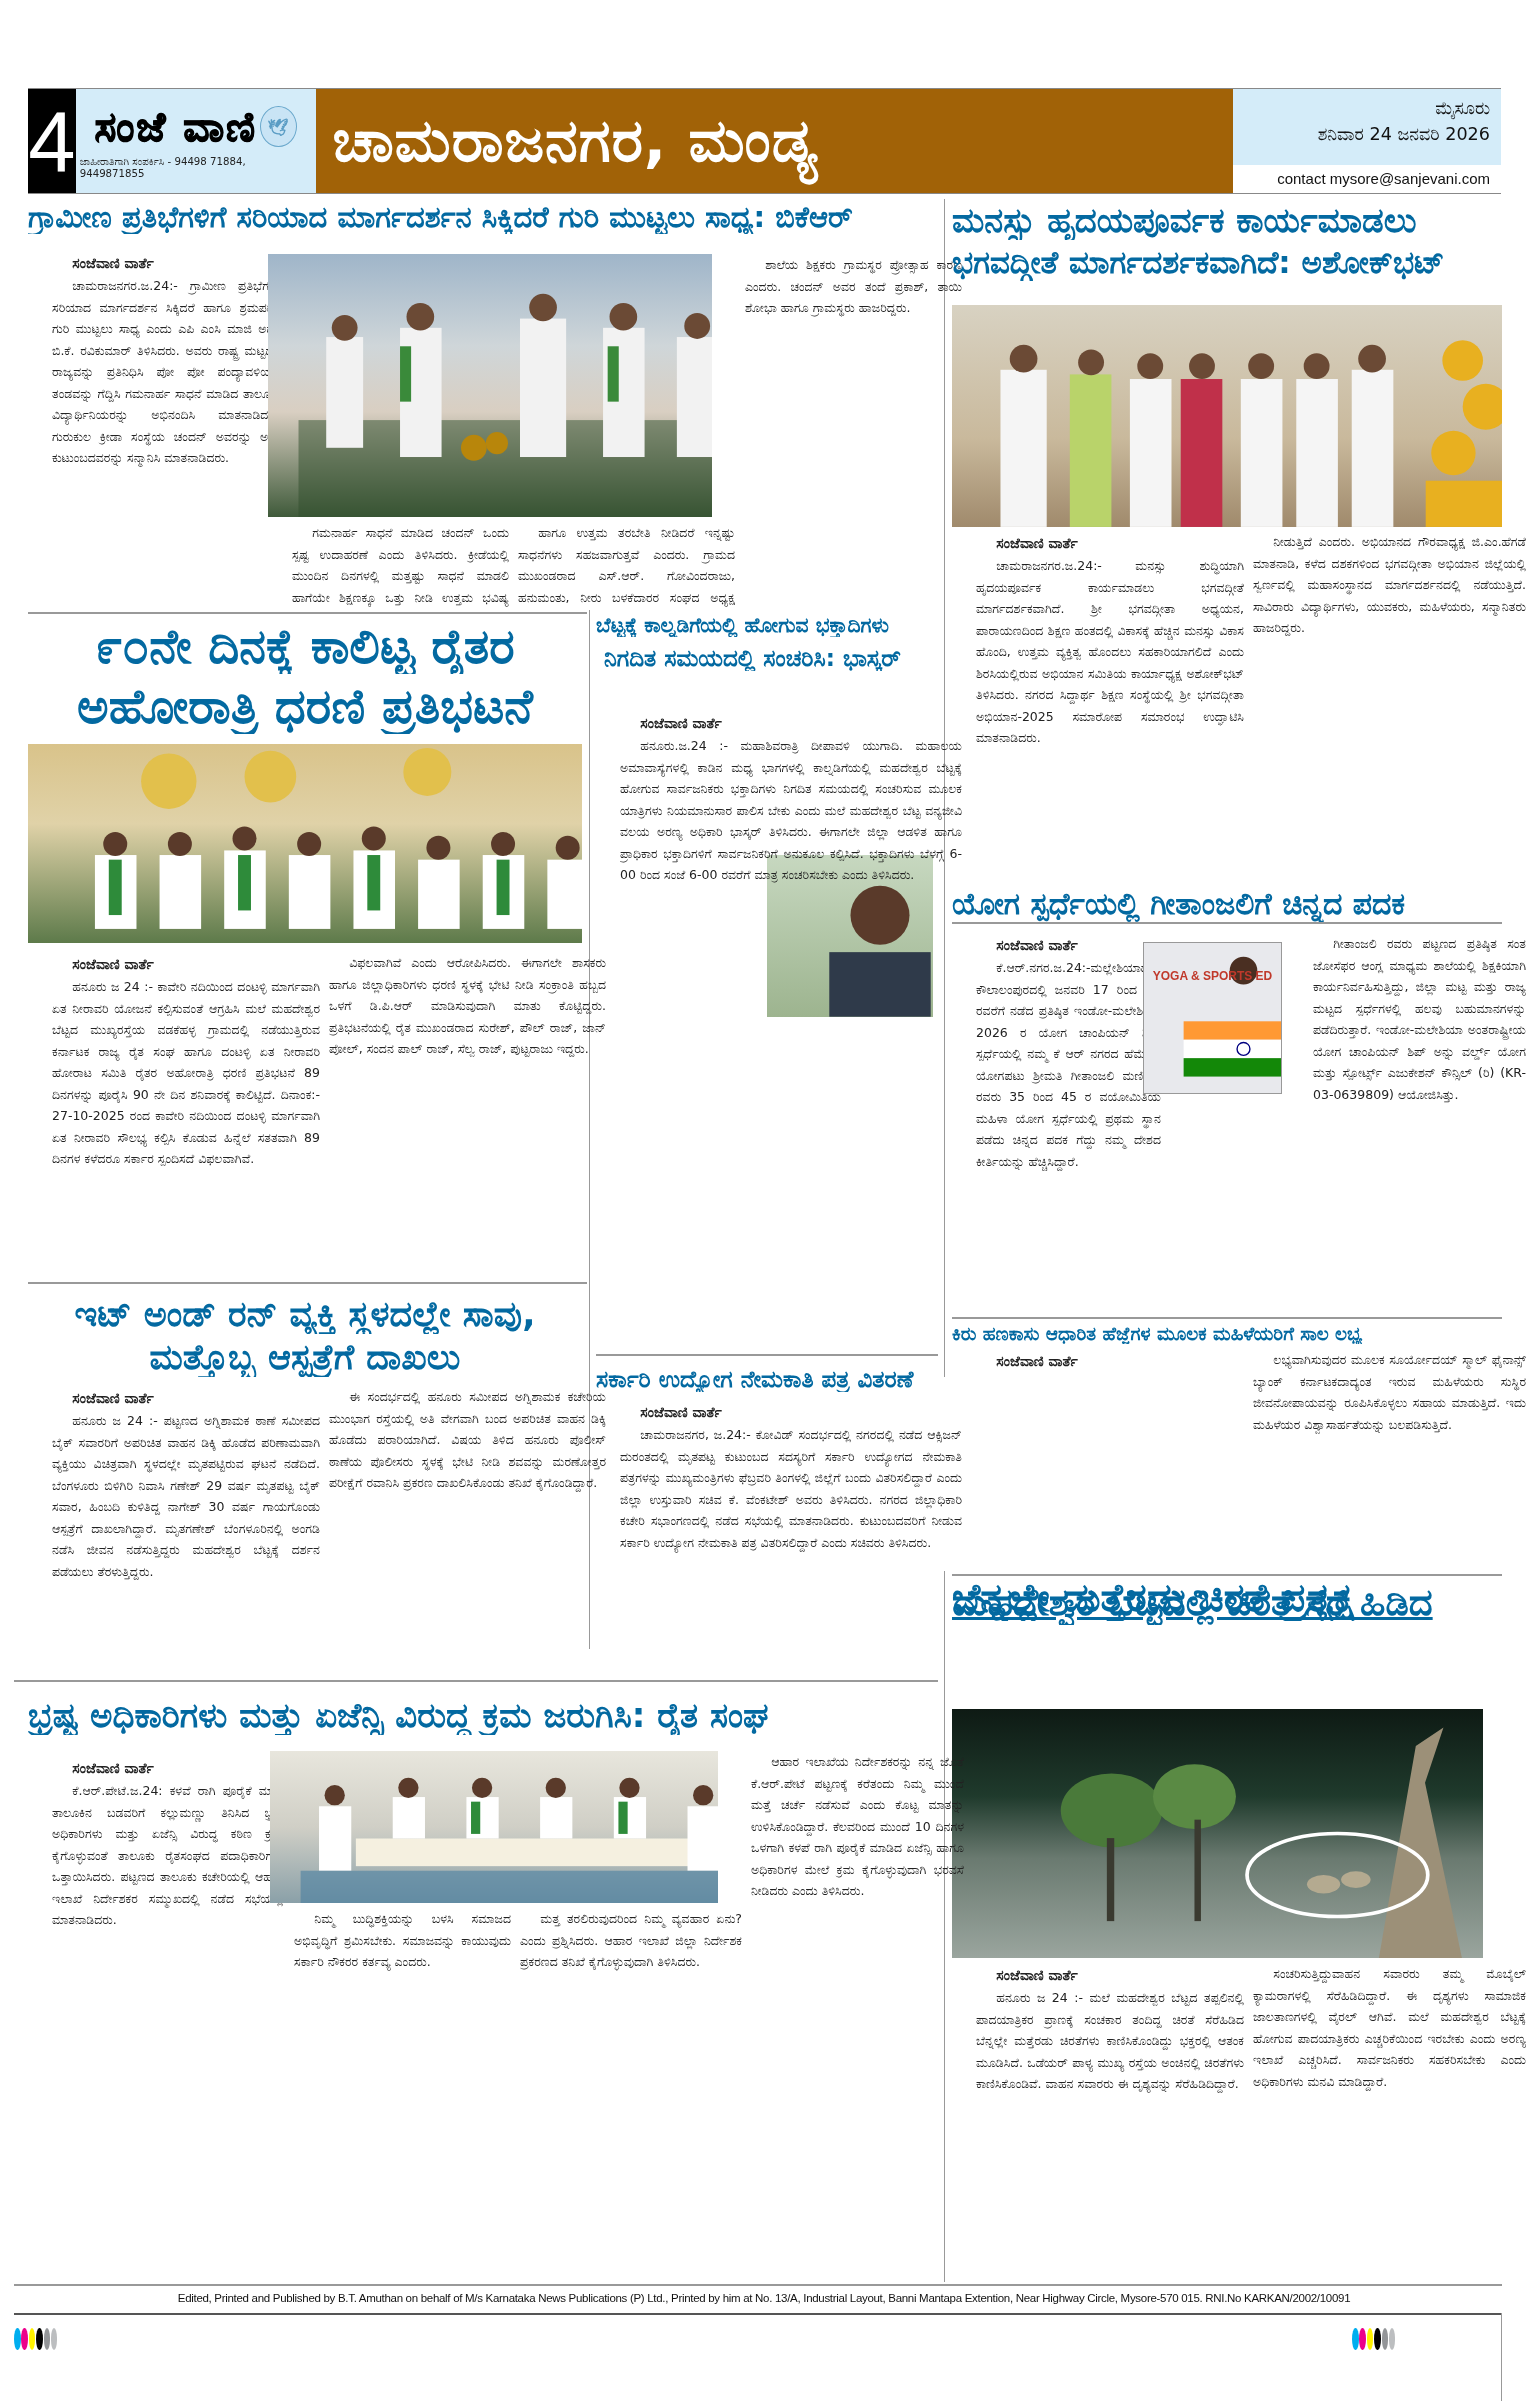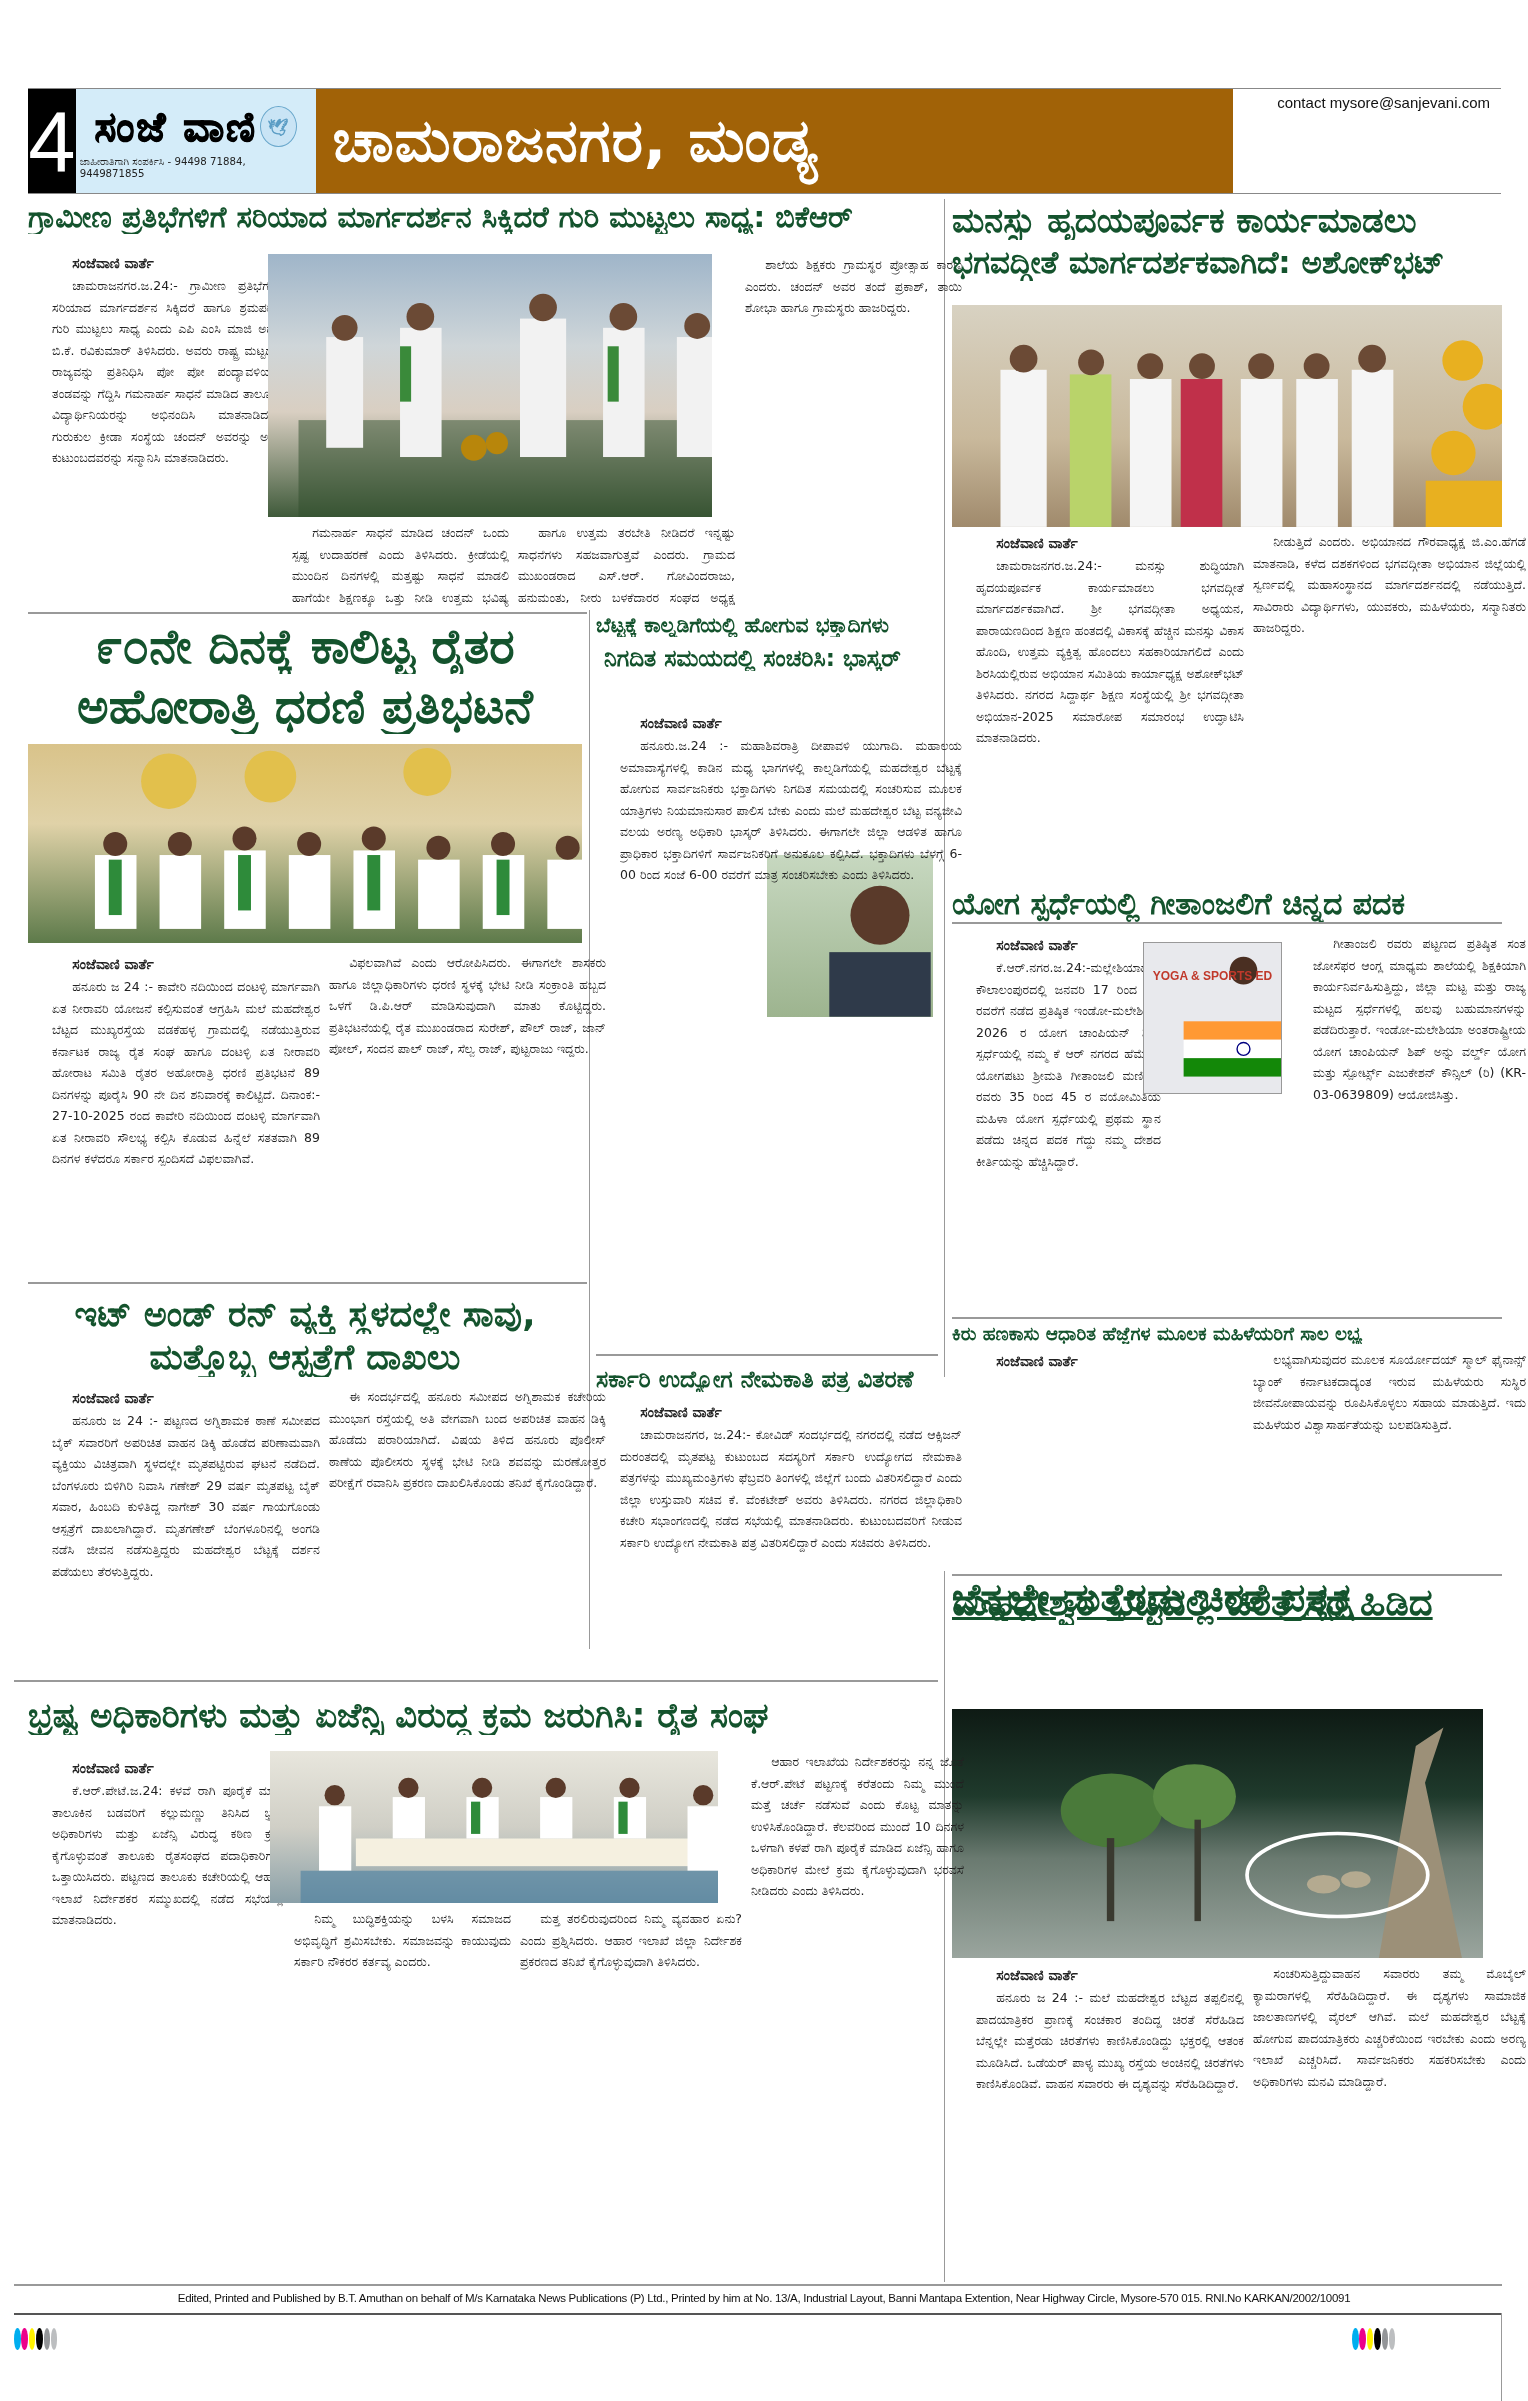--- a/index.html
+++ b/index.html
@@ -14,21 +14,21 @@
   .brand-logo .dove { width: 37px; height: 41px; border-radius: 50%; border: 1.8px solid #6aa8cc; background: #c9e4f5; display: inline-flex; align-items: center; justify-content: center; font-size: 16.6px; color: #5a9cc4; -webkit-text-stroke: 0; }
   .brand-contact { font-size: 10.2px; margin-top: 5.5px; color: #222; }
   .edition-title { flex: 1; background: #a16207; color: #fff; font-size: 59px; font-weight: bold; display: flex; align-items: center; padding-left: 16.6px; letter-spacing: 0.9px; }
   .edition-meta { width: 268px; display: flex; flex-direction: column; }
   .edition-meta .top { background: #d4ecf9; flex: 1; text-align: right; padding: 5.5px 11px; font-size: 17.6px; line-height: 1.5; }
   .edition-meta .bottom { height: 28px; text-align: right; padding: 4.6px 11px; font-family: "Liberation Sans", sans-serif; font-size: 15px; }
 
   .rule { position: absolute; height: 1.8px; background: #999; }
   .vrule { position: absolute; width: 0.9px; background: #999; }
 
-  .headline { position: absolute; font-weight: bold; color: #14532d; line-height: 1.15; white-space: nowrap; overflow: hidden; }
+  .headline { position: absolute; font-weight: bold; color: #0369a1; line-height: 1.15; white-space: nowrap; overflow: hidden; }
   .text-col { position: absolute; font-size: 12.5px; line-height: 1.72; text-align: justify; color: #222; overflow: hidden; margin-left: 24px; }
   .text-col .byline { font-weight: bold; font-size: 14px; display: block; margin-left: 20.3px; }
   .text-col p { text-indent: 20.3px; }
   .photo { position: absolute; overflow: hidden; padding-left: 30px; }
 
   .footer-text { position: absolute; left: 0; width: 1528px; top: 2292px; text-align: center; font-family: "Liberation Sans", sans-serif; font-size: 11.5px; letter-spacing: -0.3px; }
   .reg-marks { position: absolute; top: 2328px; display: flex; gap: 0.9px; }
   .reg-marks span { width: 6.5px; height: 22px; border-radius: 50%; display: inline-block; }
 </style>
 </head>
@@ -38,20 +38,24 @@
   <div class="page-num">4</div>
   <div class="brand">
     <div class="brand-logo">
       <span>ಸಂಜೆ ವಾಣಿ</span>
       <span class="dove">🕊</span>
     </div>
     <div class="brand-contact">ಜಾಹೀರಾತಿಗಾಗಿ ಸಂಪರ್ಕಿಸಿ - 94498 71884, 9449871855</div>
   </div>
   <div class="edition-title">ಚಾಮರಾಜನಗರ, ಮಂಡ್ಯ</div>
   <div class="edition-meta">
+    <div class="top">
+      <div>ಮೈಸೂರು</div>
+      <div>ಶನಿವಾರ 24 ಜನವರಿ 2026</div>
+    </div>
     <div class="bottom">contact mysore@sanjevani.com</div>
   </div>
 </header>
 
 <div class="vrule" style="left:944px; top:199px; height:1178px;"></div>
 <div class="vrule" style="left:589px; top:610px; height:1039px;"></div>
 <div class="vrule" style="left:944px; top:1571px; height:711px;"></div>
 
 <article>
   <h2 class="headline" style="left:28px; top:201px; width:915px; font-size:29px;">ಗ್ರಾಮೀಣ ಪ್ರತಿಭೆಗಳಿಗೆ ಸರಿಯಾದ ಮಾರ್ಗದರ್ಶನ ಸಿಕ್ಕಿದರೆ ಗುರಿ ಮುಟ್ಟಲು ಸಾಧ್ಯ: ಬಿಕೆಆರ್</h2>

